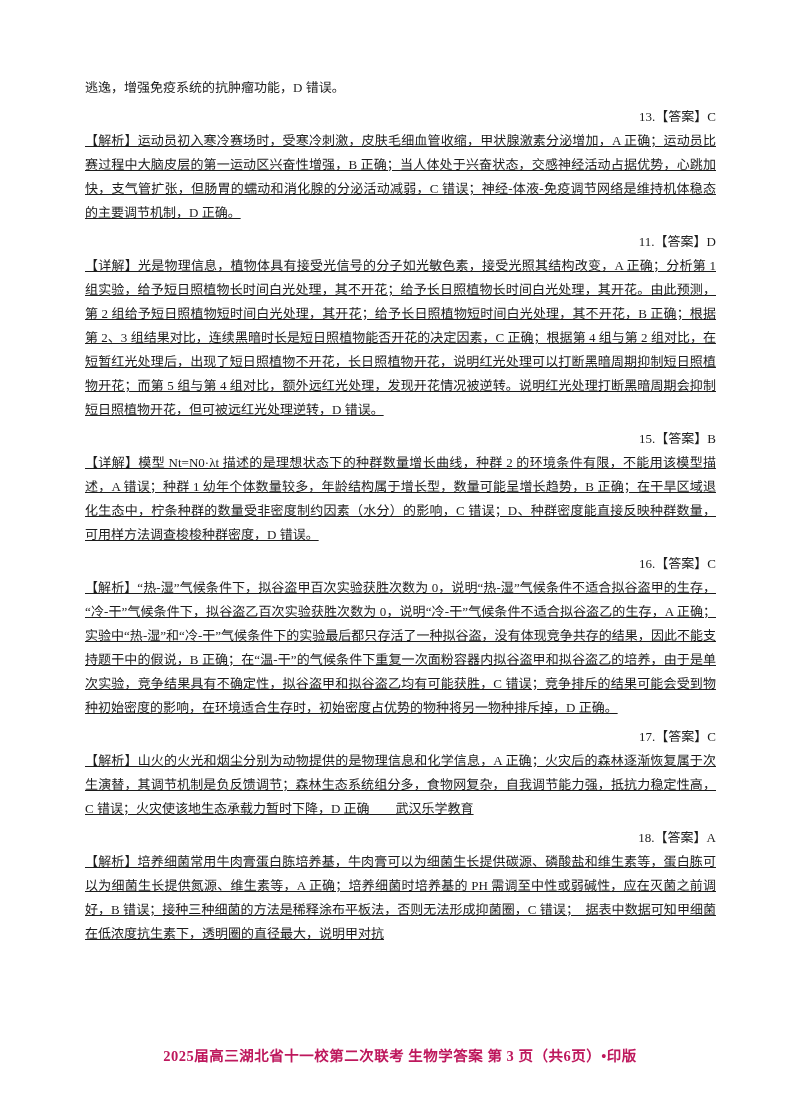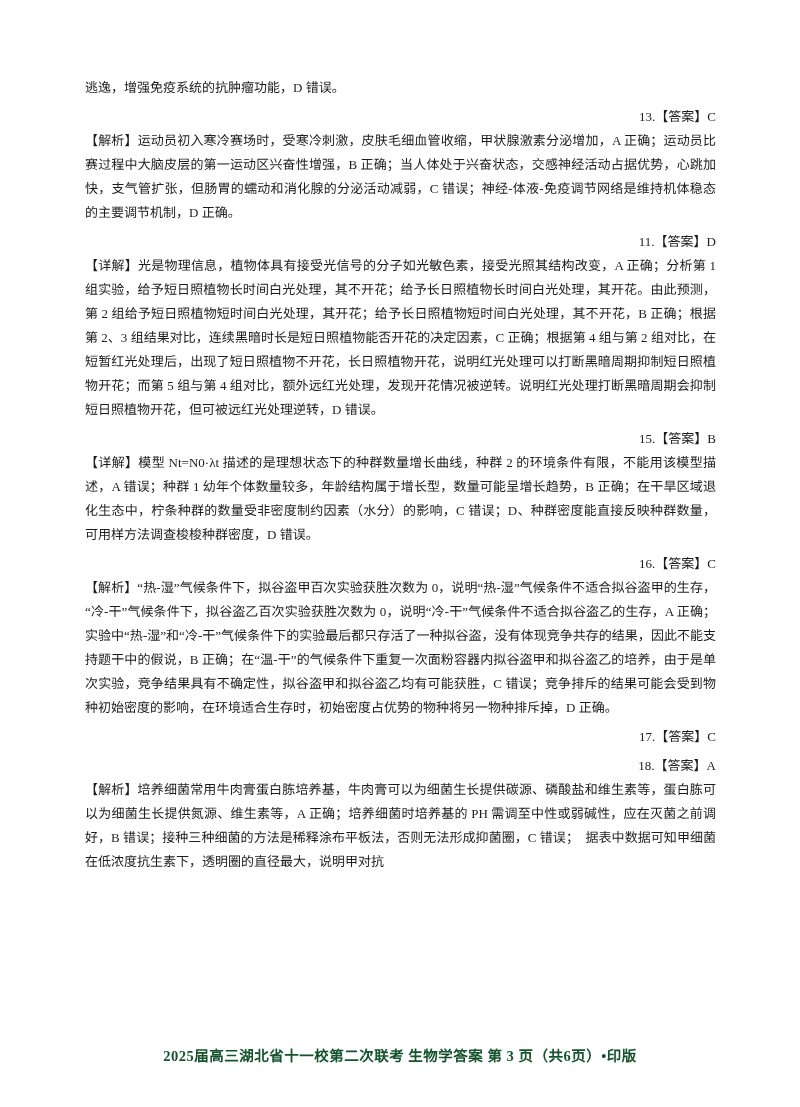--- a/index.html
+++ b/index.html
@@ -31,31 +31,32 @@
   }
   .answer-item {
     margin-top: 5px;
   }
   .answer-heading {
     line-height: 24px;
     text-align: right;
   }
   .answer-body {
     line-height: 24px;
+    text-decoration: underline;
   }
   .footer {
     position: absolute;
     left: 0;
     right: 0;
     bottom: 42px;
     text-align: center;
     font-size: 14.5px;
     font-weight: bold;
     letter-spacing: 0.5px;
-    color: #14532d;
+    color: #be185d;
   }
 </style>
 </head>
 <body>
 
 <div class="page">
   <div class="content">
 
     <p class="para">逃逸，增强免疫系统的抗肿瘤功能，D 错误。</p>
 
@@ -74,20 +75,21 @@
       <div class="answer-body">【详解】模型 Nt=N0·λt 描述的是理想状态下的种群数量增长曲线，种群 2 的环境条件有限，不能用该模型描述，A 错误；种群 1 幼年个体数量较多，年龄结构属于增长型，数量可能呈增长趋势，B 正确；在干旱区域退化生态中，柠条种群的数量受非密度制约因素（水分）的影响，C 错误；D、种群密度能直接反映种群数量，可用样方法调查梭梭种群密度，D 错误。</div>
     </div>
 
     <div class="answer-item">
       <div class="answer-heading">16.【答案】C</div>
       <div class="answer-body">【解析】“热-湿”气候条件下，拟谷盗甲百次实验获胜次数为 0，说明“热-湿”气候条件不适合拟谷盗甲的生存，“冷-干”气候条件下，拟谷盗乙百次实验获胜次数为 0，说明“冷-干”气候条件不适合拟谷盗乙的生存，A 正确；实验中“热-湿”和“冷-干”气候条件下的实验最后都只存活了一种拟谷盗，没有体现竞争共存的结果，因此不能支持题干中的假说，B 正确；在“温-干”的气候条件下重复一次面粉容器内拟谷盗甲和拟谷盗乙的培养，由于是单次实验，竞争结果具有不确定性，拟谷盗甲和拟谷盗乙均有可能获胜，C 错误；竞争排斥的结果可能会受到物种初始密度的影响，在环境适合生存时，初始密度占优势的物种将另一物种排斥掉，D 正确。</div>
     </div>
 
     <div class="answer-item">
       <div class="answer-heading">17.【答案】C</div>
+      <div class="answer-body">【解析】山火的火光和烟尘分别为动物提供的是物理信息和化学信息，A 正确；火灾后的森林逐渐恢复属于次生演替，其调节机制是负反馈调节；森林生态系统组分多，食物网复杂，自我调节能力强，抵抗力稳定性高，C 错误；火灾使该地生态承载力暂时下降，D 正确　　武汉乐学教育</div>
     </div>
 
     <div class="answer-item">
       <div class="answer-heading">18.【答案】A</div>
       <div class="answer-body">【解析】培养细菌常用牛肉膏蛋白胨培养基，牛肉膏可以为细菌生长提供碳源、磷酸盐和维生素等，蛋白胨可以为细菌生长提供氮源、维生素等，A 正确；培养细菌时培养基的 PH 需调至中性或弱碱性，应在灭菌之前调好，B 错误；接种三种细菌的方法是稀释涂布平板法，否则无法形成抑菌圈，C 错误；　据表中数据可知甲细菌在低浓度抗生素下，透明圈的直径最大，说明甲对抗</div>
     </div>
 
   </div>
 
   <div class="footer">2025届高三湖北省十一校第二次联考 生物学答案 第 3 页（共6页）•印版</div>

